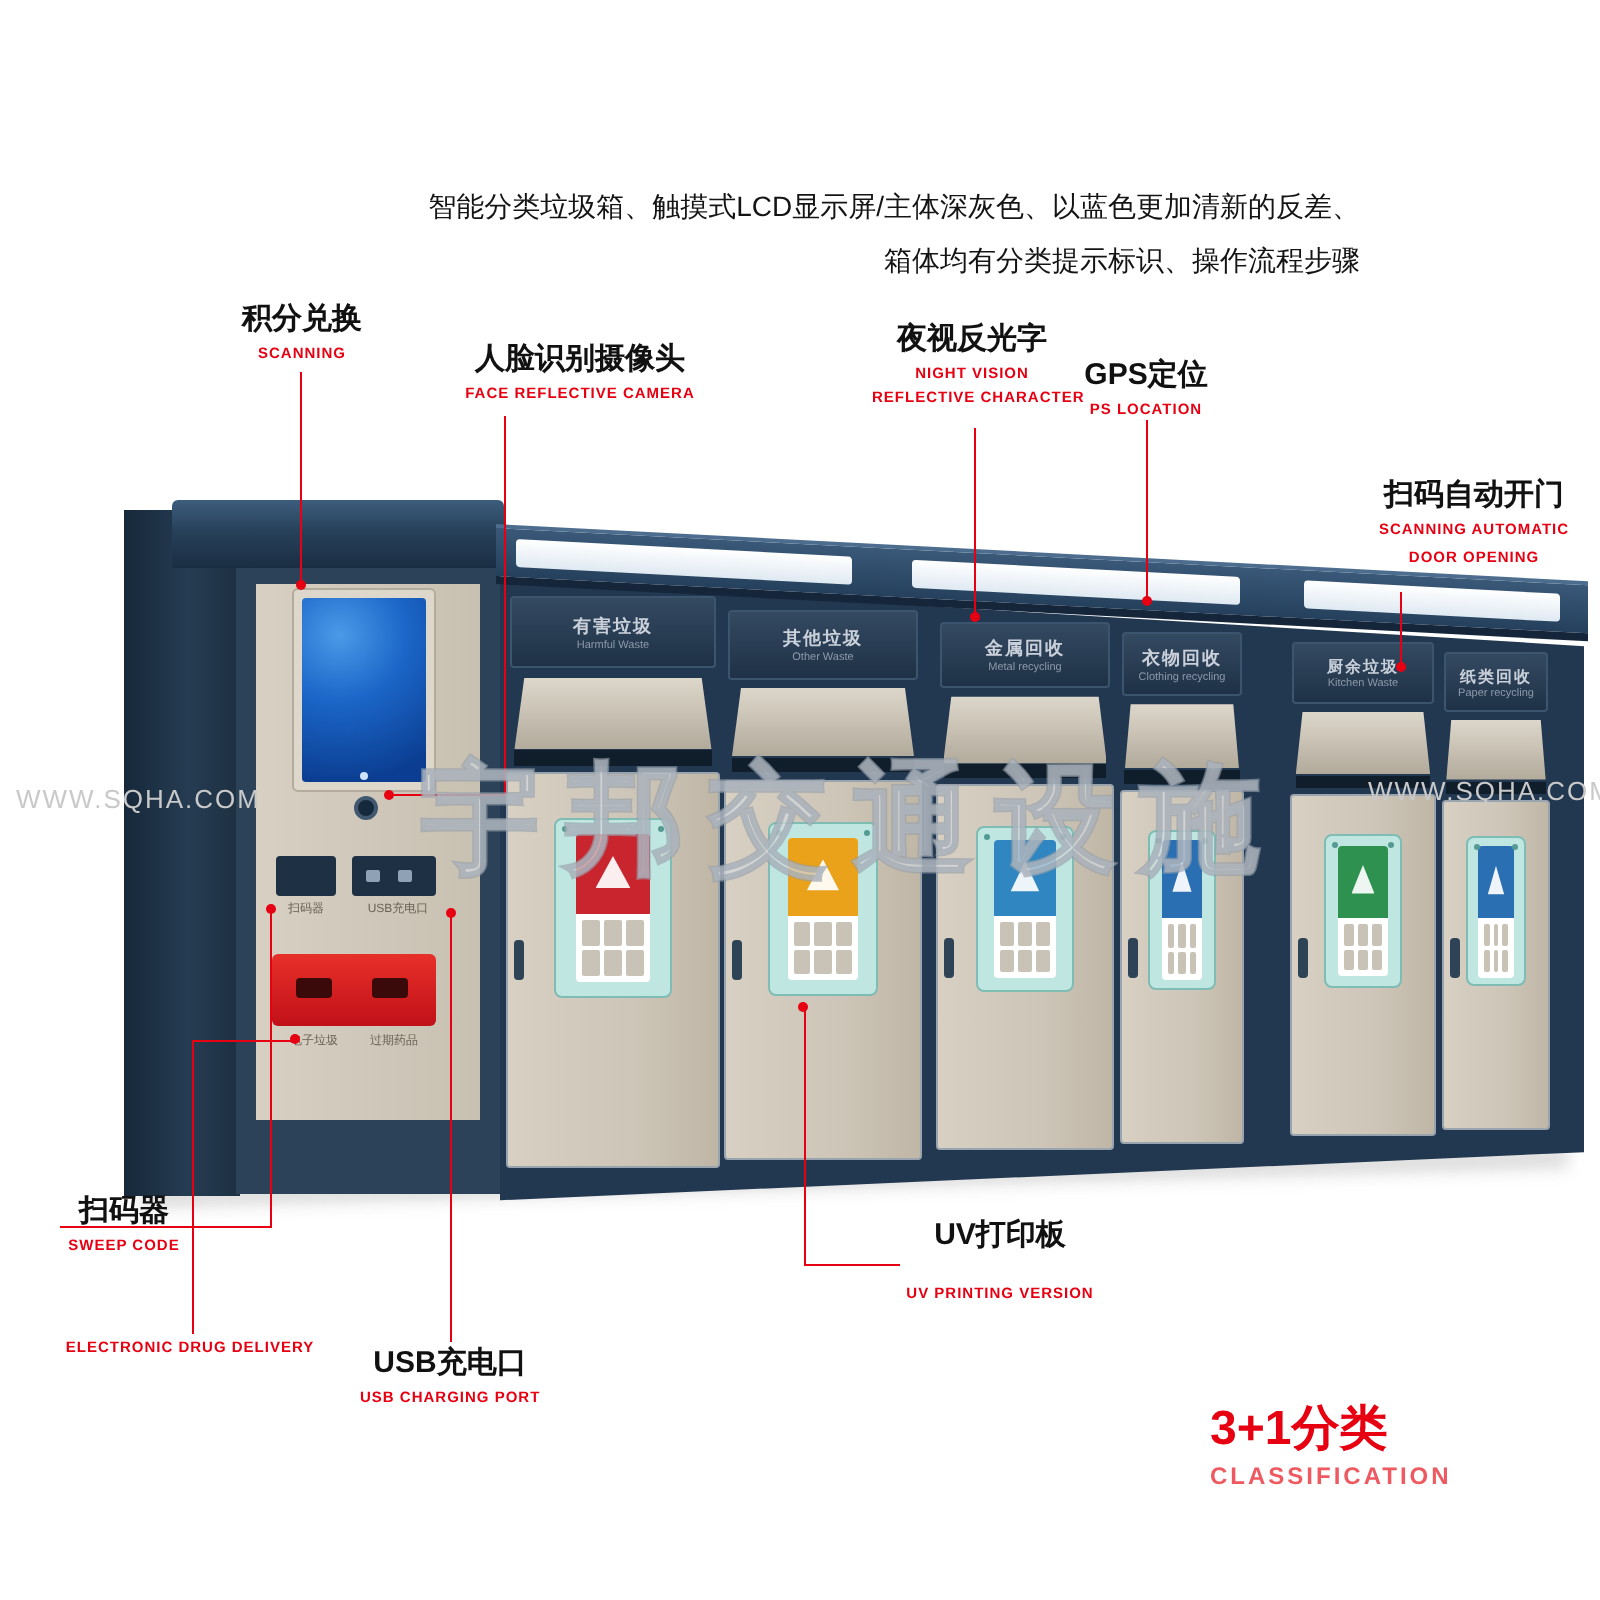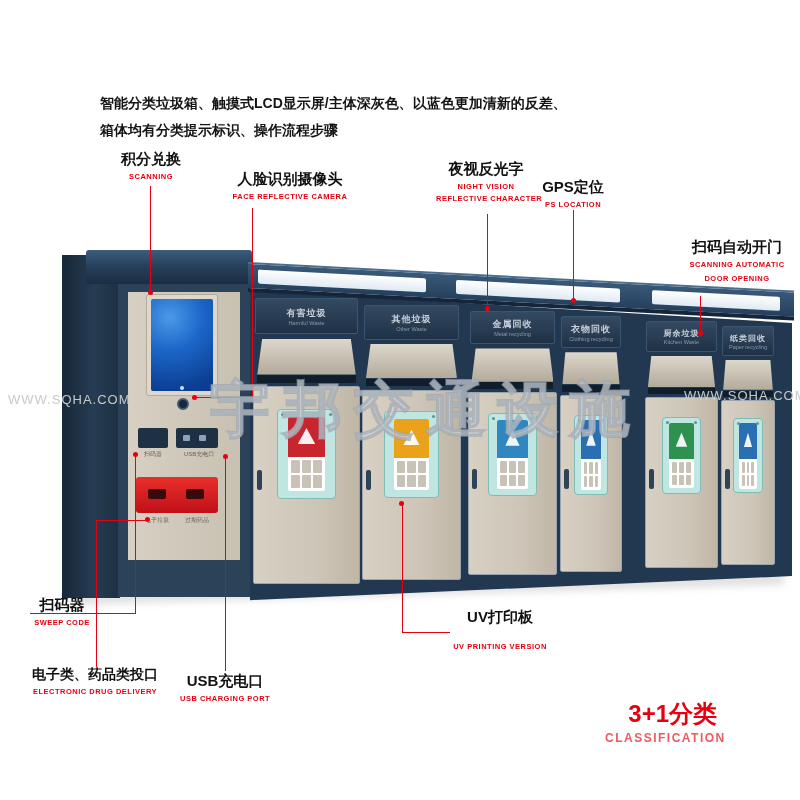--- a/index.html
+++ b/index.html
@@ -1,39 +1,39 @@
 <!DOCTYPE html>
 <html><head>
 <meta charset="utf-8">
 <style>
   *{margin:0;padding:0;box-sizing:border-box}
   html,body{width:800px;height:800px}
   body{position:relative;background:#fff;font-family:"Liberation Sans","DejaVu Sans",sans-serif;overflow:hidden}
 
   
-  #desc{position:absolute;left:100px;top:90px;width:580px;text-align:left;
-        font-size:14px;font-weight:bold;color:#141414;line-height:27px;z-index:6}
+  #desc{position:absolute;left:100px;top:90px;width:580px;text-align:right;
+        font-size:14px;font-weight:normal;color:#141414;line-height:27px;z-index:6}
 
   
   .callout{position:absolute;text-align:center;z-index:6}
   .callout .zh{font-size:15px;font-weight:bold;color:#111;white-space:nowrap}
   .callout .en{font-size:7.5px;font-weight:bold;color:#e60012;letter-spacing:.5px;margin-top:3px;white-space:nowrap}
   #co-exchange{left:103px;top:150px;width:96px}
   #co-face{left:228px;top:170px;width:124px}
   #co-night{left:436px;top:160px;width:100px}
   #co-gps{left:541px;top:178px;width:64px}
   #co-scan{left:678px;top:238px;width:118px;z-index:1}
   #co-scan .en2{margin-top:5px}
   #co-sweep{left:24px;top:596px;width:76px}
   #co-elec{left:22px;top:666px;width:146px}
   #co-elec .zh{font-size:14px}
   #co-usb{left:180px;top:672px;width:90px}
   #co-uv{left:448px;top:608px;width:104px}
   #co-uv .en{margin-top:15px}
-  #co-class{left:605px;top:698px;width:112px;text-align:right;z-index:6}
+  #co-class{left:605px;top:698px;width:112px;text-align:left;z-index:6}
   #co-class .zh{font-size:24px;font-weight:bold;color:#e60012;white-space:nowrap}
   #co-class .en{font-size:12px;font-weight:bold;color:#ee5a60;letter-spacing:1.5px;margin-top:1px;white-space:nowrap}
 
   
   .line{position:absolute;background:#e60012;z-index:5}
   .dot{position:absolute;width:5px;height:5px;border-radius:50%;background:#e60012;z-index:5}
   #ln-exchange{left:150px;top:186px;width:1px;height:106px}
   #dot-exchange{left:148px;top:290px}
   #ln-face-v{left:252px;top:208px;width:1px;height:190px}
   #ln-face-h{left:196px;top:397px;width:57px;height:1px}
@@ -371,21 +371,20 @@
 <div class="callout" id="co-scan">
   <div class="zh">扫码自动开门</div>
   <div class="en">SCANNING AUTOMATIC</div>
   <div class="en en2">DOOR OPENING</div>
 </div>
 <div class="callout" id="co-sweep">
   <div class="zh">扫码器</div>
   <div class="en">SWEEP CODE</div>
 </div>
 <div class="callout" id="co-elec">
-  <div class="zh">电子类、药品类投口</div>
   <div class="en">ELECTRONIC DRUG DELIVERY</div>
 </div>
 <div class="callout" id="co-usb">
   <div class="zh">USB充电口</div>
   <div class="en">USB CHARGING PORT</div>
 </div>
 <div class="callout" id="co-uv">
   <div class="zh">UV打印板</div>
   <div class="en">UV PRINTING VERSION</div>
 </div>

